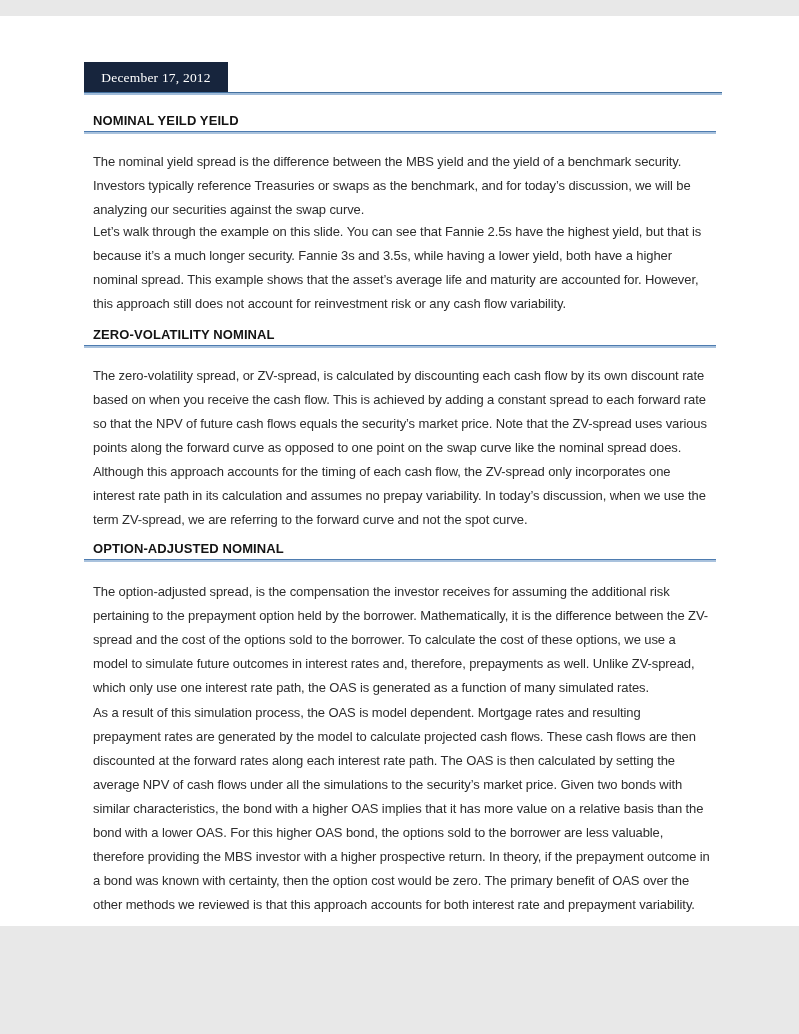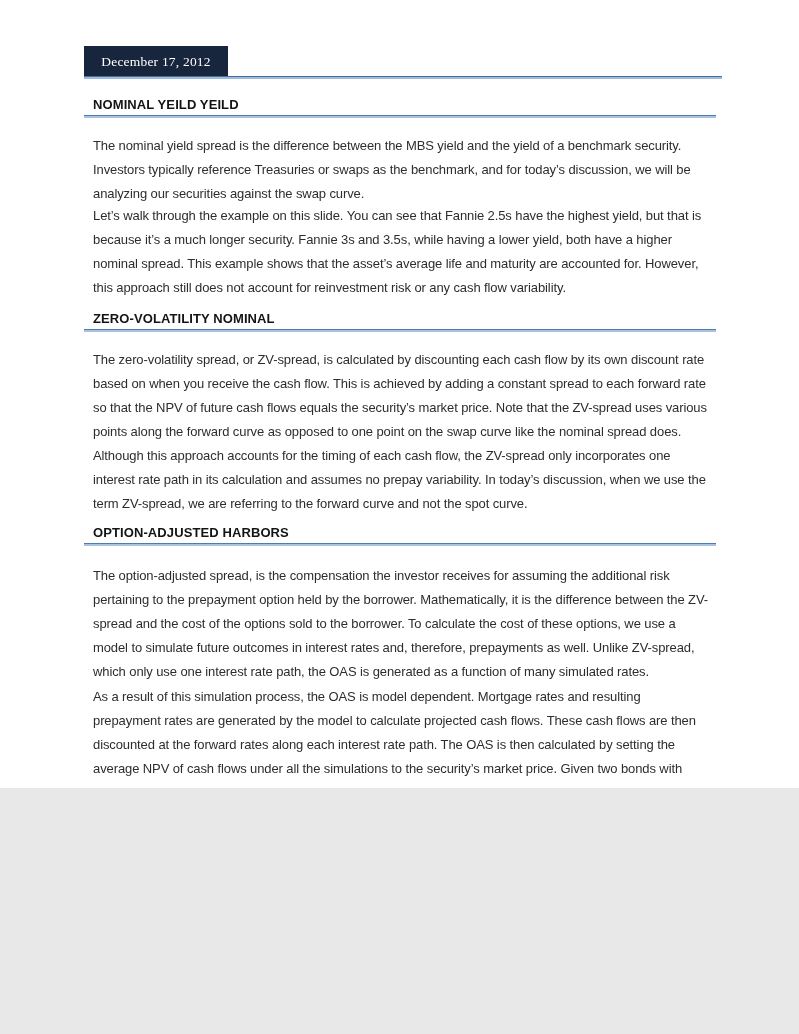--- a/index.html
+++ b/index.html
@@ -1,20 +1,20 @@
 <!DOCTYPE html>
 <html><head>
 <meta charset="utf-8">
 <style>
   html, body { margin: 0; padding: 0; background: #e8e8e8; }
   .page {
     position: relative;
     width: 799px;
-    height: 788px;
-    margin: 0 auto;
+    height: 910px;
+    margin: 16px auto;
     background: #ffffff;
     font-family: "Liberation Sans", sans-serif;
     overflow: hidden;
   }
 
   
   .date-badge {
     position: absolute;
     left: 84px; top: 46px;
     width: 144px; height: 31px;
@@ -120,21 +120,21 @@
 
   <h2 class="sec-heading" style="top:97px">NOMINAL YEILD YEILD</h2>
   <div class="sec-rule" style="top:115px"></div>
   <p class="para" style="top:134px">The nominal yield spread is the difference between the MBS yield and the yield of a benchmark security. Investors typically reference Treasuries or swaps as the benchmark, and for today’s discussion, we will be analyzing our securities against the swap curve.</p>
   <p class="para" style="top:204px">Let’s walk through the example on this slide. You can see that Fannie 2.5s have the highest yield, but that is because it’s a much longer security. Fannie 3s and 3.5s, while having a lower yield, both have a higher nominal spread. This example shows that the asset’s average life and maturity are accounted for. However, this approach still does not account for reinvestment risk or any cash flow variability.</p>
 
   <h2 class="sec-heading" style="top:311px">ZERO-VOLATILITY NOMINAL</h2>
   <div class="sec-rule" style="top:329px"></div>
   <p class="para" style="top:348px">The zero-volatility spread, or ZV-spread, is calculated by discounting each cash flow by its own discount rate based on when you receive the cash flow. This is achieved by adding a constant spread to each forward rate so that the NPV of future cash flows equals the security’s market price. Note that the ZV-spread uses various points along the forward curve as opposed to one point on the swap curve like the nominal spread does. Although this approach accounts for the timing of each cash flow, the ZV-spread only incorporates one interest rate path in its calculation and assumes no prepay variability. In today’s discussion, when we use the term ZV-spread, we are referring to the forward curve and not the spot curve.</p>
 
-  <h2 class="sec-heading" style="top:525px">OPTION-ADJUSTED HARBORS</h2>
+  <h2 class="sec-heading" style="top:525px">OPTION-ADJUSTED NOMINAL</h2>
   <div class="sec-rule" style="top:543px"></div>
   <p class="para" style="top:564px">The option-adjusted spread, is the compensation the investor receives for assuming the additional risk pertaining to the prepayment option held by the borrower. Mathematically, it is the difference between the ZV-spread and the cost of the options sold to the borrower. To calculate the cost of these options, we use a model to simulate future outcomes in interest rates and, therefore, prepayments as well. Unlike ZV-spread, which only use one interest rate path, the OAS is generated as a function of many simulated rates.</p>
   <p class="para" style="top:685px">As a result of this simulation process, the OAS is model dependent. Mortgage rates and resulting prepayment rates are generated by the model to calculate projected cash flows. These cash flows are then discounted at the forward rates along each interest rate path. The OAS is then calculated by setting the average NPV of cash flows under all the simulations to the security’s market price. Given two bonds with similar characteristics, the bond with a higher OAS implies that it has more value on a relative basis than the bond with a lower OAS. For this higher OAS bond, the options sold to the borrower are less valuable, therefore providing the MBS investor with a higher prospective return. In theory, if the prepayment outcome in a bond was known with certainty, then the option cost would be zero. The primary benefit of OAS over the other methods we reviewed is that this approach accounts for both interest rate and prepayment variability.</p>
 
   <div class="page-number">6</div>
 
   <div class="logo">
     <svg class="logo-mark" viewBox="0 0 31 31">
       <path d="M0,0 L27,0 C17,6 6.5,16 2.5,31 L0,31 Z" fill="#8CA6CC"></path>
       <path d="M31,2.5 L31,31 L7,31 C12,18 20,8.5 31,2.5 Z" fill="#17365D"></path>

